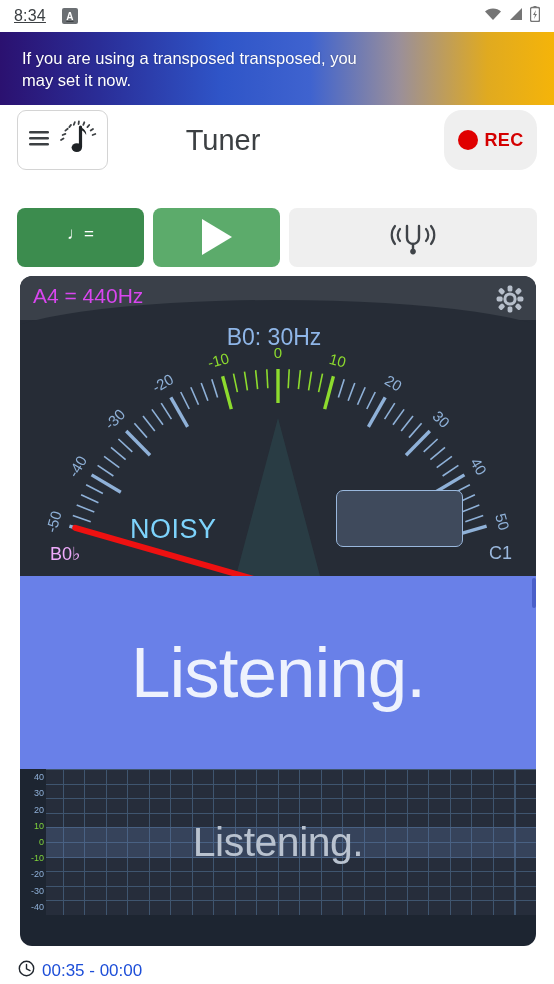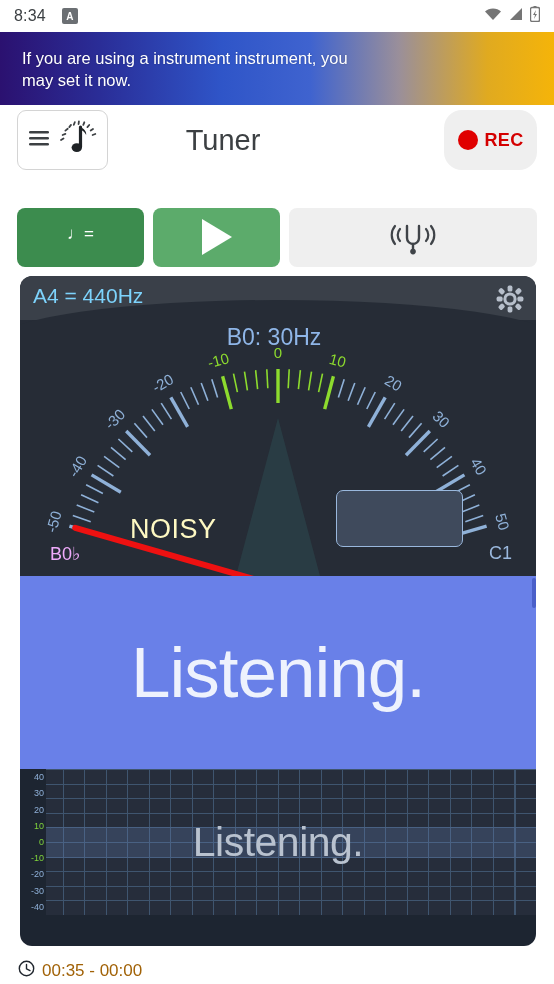--- a/index.html
+++ b/index.html
@@ -8,21 +8,21 @@
     background: #ffffff;
     font-family: "Liberation Sans", sans-serif;
     overflow: hidden;
   }
   .screen { position: relative; width: 554px; height: 984px; background: #ffffff; }
 
   
   .statusbar {
     position: absolute; top: 0; left: 0; width: 554px; height: 32px;
     background: #ffffff; display: flex; align-items: center;
-    padding: 0 14px; color: #3c4043;
+    padding: 0 14px; color: #3c4043; text-decoration: underline;
   }
   .status-time { font-size: 16px; letter-spacing: .2px; color: #3c4043; }
   .status-appicon {
     width: 16px; height: 16px; margin-left: 16px; border-radius: 2px;
     background: #6b6f73; color: #ffffff; font-size: 10px; font-weight: bold;
     display: flex; align-items: center; justify-content: center;
   }
   .status-right { margin-left: auto; display: flex; align-items: center; gap: 7px; }
 
   
@@ -96,30 +96,30 @@
   }
   .gauge-head {
     position: absolute; top: 0; left: 0; width: 516px; height: 44px;
     background: #3a4049; border-radius: 12px 12px 0 0;
   }
   .gauge-head::after {
     content: ""; position: absolute; left: -4%; top: 24px; width: 108%; height: 40px;
     background: #262c36; border-radius: 50% / 100% 100% 0 0;
   }
   .gauge-ref {
-    position: absolute; top: 8px; left: 13px; color: #7dd3fc; font-size: 21px; z-index: 3;
+    position: absolute; top: 8px; left: 13px; color: #d946ef; font-size: 21px; z-index: 3;
   }
   .gauge-gear { position: absolute; top: 8px; right: 11px; z-index: 3; cursor: pointer; }
   .gauge-note-freq {
     position: absolute; top: 48px; left: 0; width: 508px; text-align: center;
     color: #8fb6e8; font-size: 23px; z-index: 4;
   }
   .gauge-svg { position: absolute; top: 0; left: 0; z-index: 2; }
   .gauge-noisy {
-    position: absolute; left: 110px; top: 238px; color: #fef9c3;
+    position: absolute; left: 110px; top: 238px; color: #7dd3fc;
     font-size: 27px; z-index: 3; letter-spacing: .5px;
   }
   .gauge-notebox {
     position: absolute; left: 316px; top: 214px; width: 127px; height: 57px;
     border: 1px solid #9ab8dd; border-radius: 7px; background: #3f4a5c; z-index: 3;
   }
   .gauge-flat {
     position: absolute; left: 30px; top: 267px; color: #f0abfc; font-size: 18px; z-index: 3;
   }
   .gauge-sharp {
@@ -166,21 +166,21 @@
     position: absolute; left: 0; top: 0; width: 516px; height: 146px;
     display: flex; align-items: center; justify-content: center; z-index: 2;
   }
   .spectro-text span { color: #b9c2cf; font-size: 41px; letter-spacing: -.5px; }
 
   
   .footer {
     position: absolute; top: 960px; left: 18px; display: flex;
     align-items: center; gap: 7px;
   }
-  .footer-time { color: #a16207; font-size: 17px; }
+  .footer-time { color: #1d4ed8; font-size: 17px; }
 </style>
 </head>
 <body>
 
 <div class="screen">
 
   <div class="statusbar">
     <span class="status-time">8:34</span>
     <span class="status-appicon">A</span>
     <span class="status-right">
@@ -198,21 +198,21 @@
         <svg width="10" height="16" viewBox="0 0 10 16">
           <rect x="0.5" y="1.5" width="9" height="14" rx="1.5" fill="none" stroke="#757575" stroke-width="1.4"></rect>
           <rect x="3.5" y="0" width="3" height="2" fill="#757575"></rect>
           <path d="M6 4 L3 9 H5 L4 13 L7 8 H5 Z" fill="#757575"></path>
         </svg>
       </span>
     </span>
   </div>
 
   <div class="banner">
-    <div class="banner-text">If you are using a instrument instrument, you may set it now.</div>
+    <div class="banner-text">If you are using a transposed transposed, you may set it now.</div>
   </div>
 
   <div class="toolbar">
     <div class="menu-btn">
       <span>
         <svg width="24" height="20" viewBox="0 0 24 20">
           <rect x="1" y="3" width="20" height="2.6" rx="1.3" fill="#3c4043"></rect>
           <rect x="1" y="9" width="20" height="2.6" rx="1.3" fill="#3c4043"></rect>
           <rect x="1" y="15" width="20" height="2.6" rx="1.3" fill="#3c4043"></rect>
         </svg>

